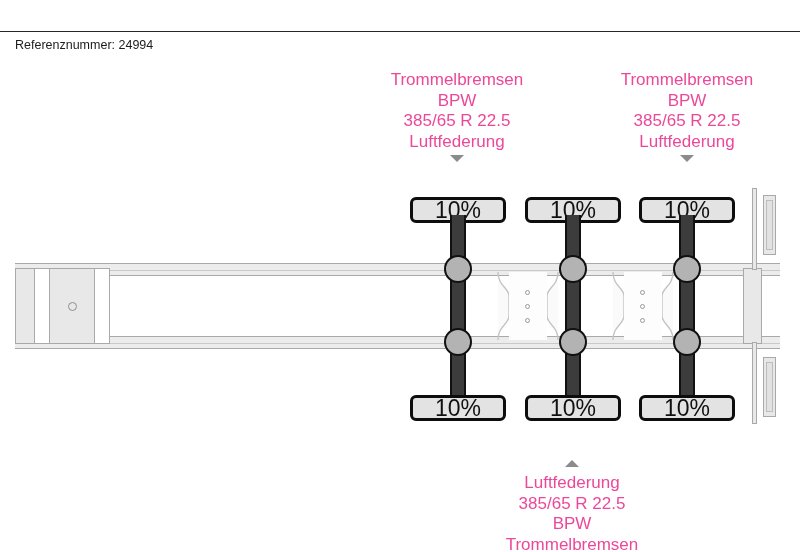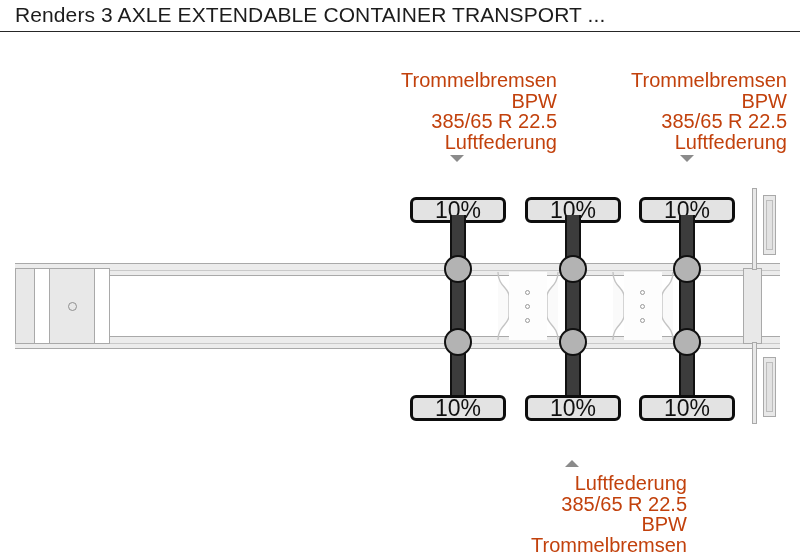--- a/index.html
+++ b/index.html
@@ -58,24 +58,24 @@
     position: absolute;
     left: 0;
     top: 55px;
     width: 800px;
     height: 497px;
   }
 
   
   .annotation {
     position: absolute;
-    text-align: right;
-    font-size: 20px;
+    text-align: center;
+    font-size: 17px;
     line-height: 20.5px;
-    color: #c2410c;
+    color: #ec4899;
     white-space: nowrap;
   }
   .annotation .line { display: block; }
 
   #annotation-axle1 { left: 357px; top: 15px; width: 200px; }
   #annotation-axle3 { left: 587px; top: 15px; width: 200px; }
   #annotation-bottom { left: 457px; top: 418px; width: 230px; }
 
   .caret {
     position: absolute;
@@ -269,22 +269,22 @@
     font-weight: 400;
     color: #111111;
   }
   .badge-top    { top: 142px; }
   .badge-bottom { top: 340px; }
 </style>
 </head>
 <body>
 
 <div id="header">
-  <div id="page-title">Renders 3 AXLE EXTENDABLE CONTAINER TRANSPORT ...</div>
   <div id="header-divider"></div>
+  <div id="reference-line">Referenznummer: 24994</div>
 </div>
 
 <div id="diagram">
 
   <div class="annotation" id="annotation-axle1">
     <span class="line">Trommelbremsen</span>
     <span class="line">BPW</span>
     <span class="line">385/65 R 22.5</span>
     <span class="line">Luftfederung</span>
   </div>

